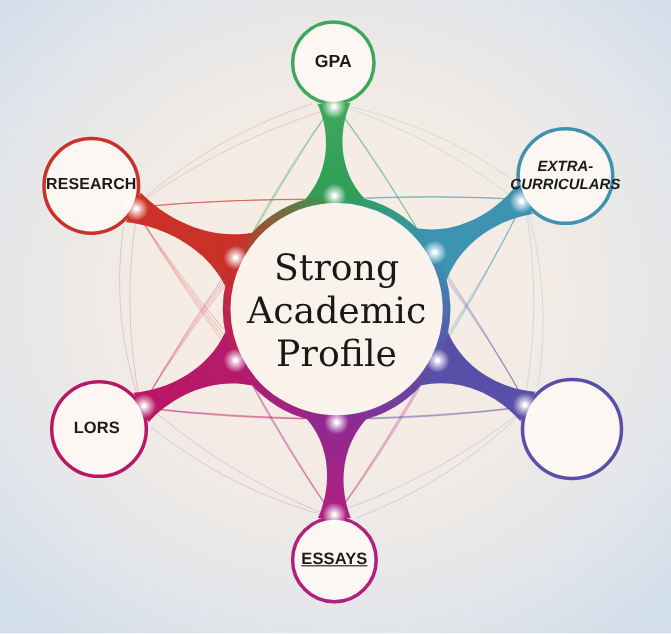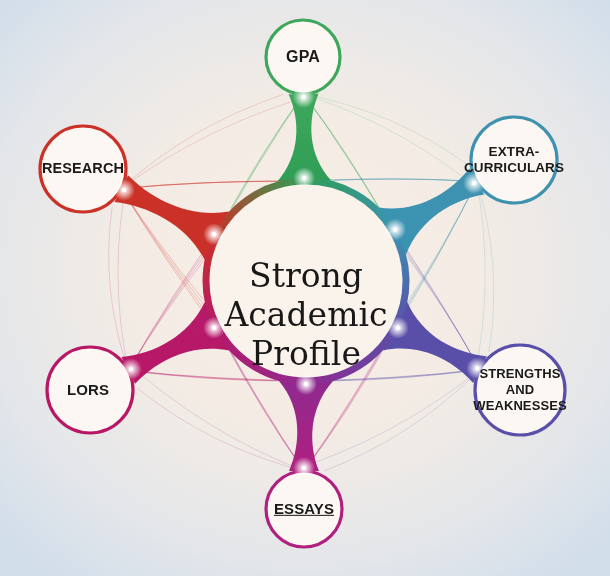--- a/index.html
+++ b/index.html
@@ -31,21 +31,20 @@
     font-weight: bold;
     line-height: 1.22;
     letter-spacing: 0.1px;
   }
   .center-title {
     font-family: "DejaVu Serif", "Liberation Serif", serif;
     font-size: 33px;
     line-height: 39px;
     color: #181818;
     width: 190px;
-    margin-top: 32px;
   }
 </style>
 </head>
 <body>
 
 <div class="stage">
   <svg id="diagram-svg" width="610" height="576" viewBox="0 0 610 576">
     <defs id="svg-defs">
         <radialGradient id="sparkleGrad">
           <stop offset="0" stop-color="#ffffff" stop-opacity="1"></stop>
@@ -228,21 +227,18 @@
         <circle cx="123.98630011266495" cy="189.88356298801912" r="11" fill="url(#sparkleGrad)"></circle>
         <circle cx="123.98630011266495" cy="189.88356298801912" r="2.2" fill="#ffffff"></circle>
       </g>
   </svg>
 
   <div class="label center-title" id="label-center" style="left: 306px; top: 282px; color: rgb(24, 24, 24);">Strong
 Academic
 Profile</div>
 
   <div class="label node-label" id="label-gpa" style="left: 303px; top: 57px; font-size: 16px; color: rgb(26, 26, 26);">GPA</div>
-  <div class="label node-label" id="label-extracurriculars" style="left: 514px; top: 160px; font-size: 13.5px; color: rgb(26, 26, 26);">EXTRA-
+  <div class="label node-label" id="label-extracurriculars" style="left: 514px; top: 160px; font-size: 13.5px; color: rgb(26, 26, 26); font-style: italic;">EXTRA-
 CURRICULARS</div>
-  <div class="label node-label" id="label-strengths" style="left: 520px; top: 390px; font-size: 13px; color: rgb(26, 26, 26);">STRENGTHS
-AND
-WEAKNESSES</div>
   <div class="label node-label" id="label-essays" style="left: 304px; top: 509px; font-size: 15px; color: rgb(26, 26, 26); text-decoration: underline;">ESSAYS</div>
   <div class="label node-label" id="label-lors" style="left: 88px; top: 390px; font-size: 15px; color: rgb(26, 26, 26);">LORS</div>
   <div class="label node-label" id="label-research" style="left: 83px; top: 169px; font-size: 14.5px; color: rgb(26, 26, 26);">RESEARCH</div>
 </div>
 
 </body></html>

